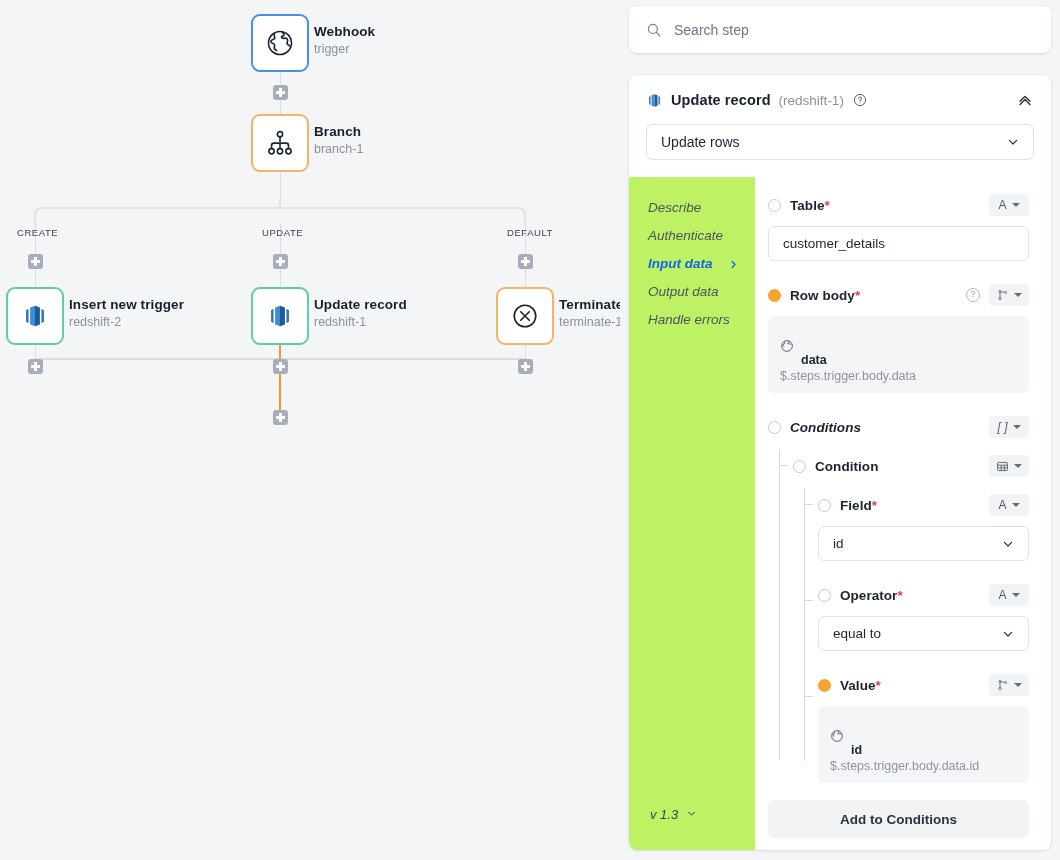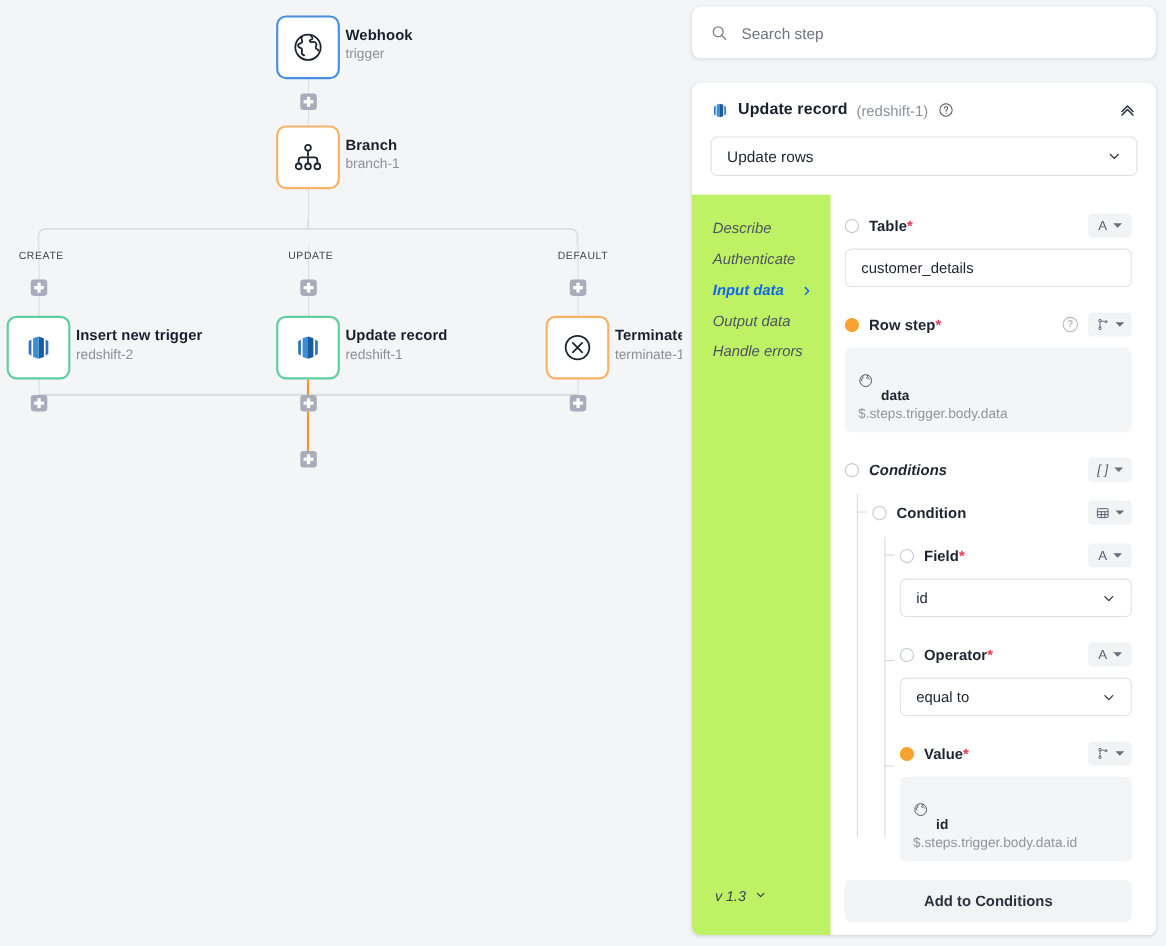--- a/index.html
+++ b/index.html
@@ -437,21 +437,21 @@
               <span class="typeglyph">A</span>
               <span class="caret"></span>
             </span>
           </div>
           <div class="textinput">
             <span>customer_details</span>
           </div>
 
           <div class="frow" style="margin-top:23px;">
             <span class="dot orange"></span>
-            <span class="flabel"><span>Row step</span><span class="req">*</span></span>
+            <span class="flabel"><span>Row body</span><span class="req">*</span></span>
             <span class="spacer"></span>
             <span class="help">?</span>
             <span class="typebtn">
               <span>
                 <svg width="12" height="12" viewBox="0 0 16 16" fill="none" stroke="#555c6b" stroke-width="1.1">
                   <circle cx="4" cy="3.3" r="1.5"></circle>
                   <circle cx="11.4" cy="4.6" r="1.3"></circle>
                   <circle cx="4" cy="12.7" r="1.5"></circle>
                   <path d="M4 4.8v6.4M5.4 3.9c2.6 0 3.5 0.3 4.7 0.7" stroke-linecap="round"></path>
                 </svg>

